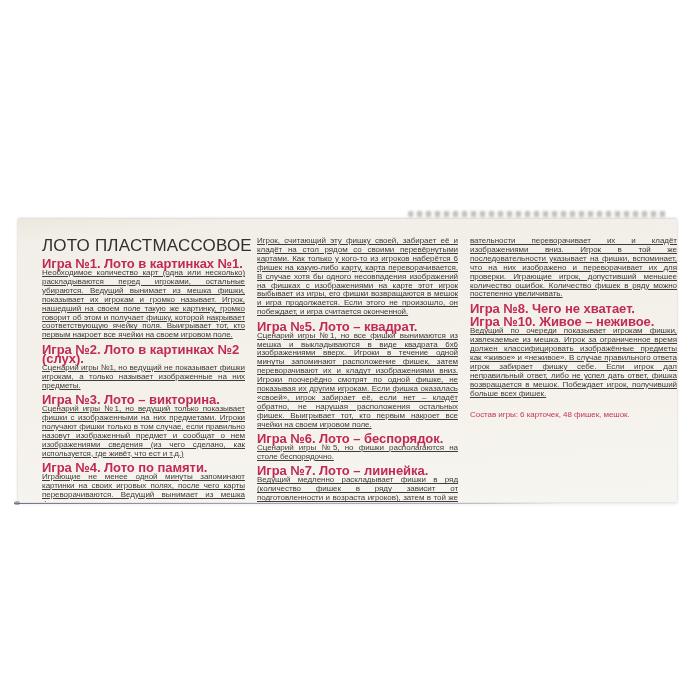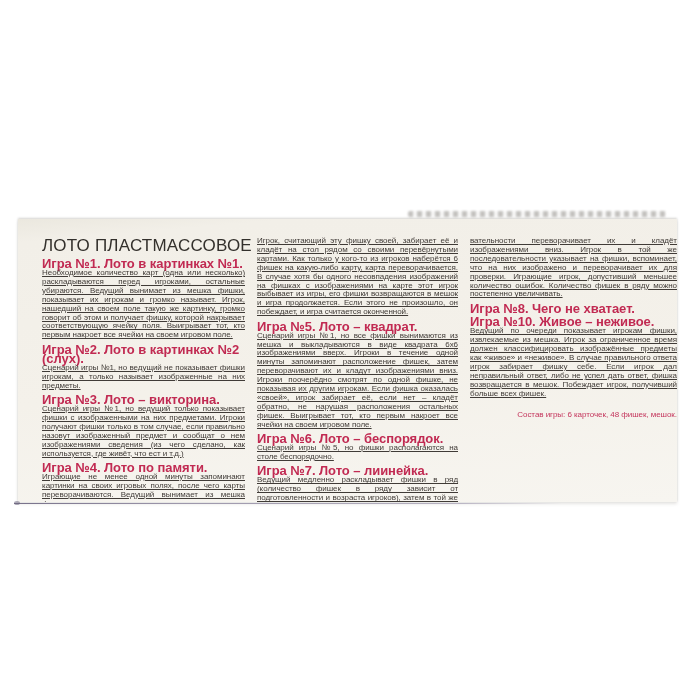--- a/index.html
+++ b/index.html
@@ -40,21 +40,21 @@
     font-size:17px;line-height:14px;font-weight:normal;color:#33302c;
     margin:2px 0 6px;letter-spacing:0.2px;white-space:nowrap;text-align:right;
   }
   .game-heading{
     font-size:13px;line-height:9px;font-weight:bold;color:#c12a52;
     margin:4.5px 0 1px;text-align:left;
   }
   .rules{margin:0;text-decoration:underline;}
   .cont{margin:0 0 0 0;}
   .contents-line{
-    color:#c4355c;margin:12px 0 0;text-align:right;
+    color:#c4355c;margin:12px 0 0;text-align:left;
   }
   
   .bottom-line{
     position:absolute;left:14px;top:503px;width:548px;height:1px;
     background:linear-gradient(90deg,#78718a 0%,#9d97ab 30%,#b6b1c1 80%,rgba(182,177,193,0) 100%);
   }
   .bottom-line::before{
     content:"";position:absolute;left:0;top:-2px;width:6px;height:4px;
     border-radius:50%;background:rgba(110,103,128,0.55);
   }

